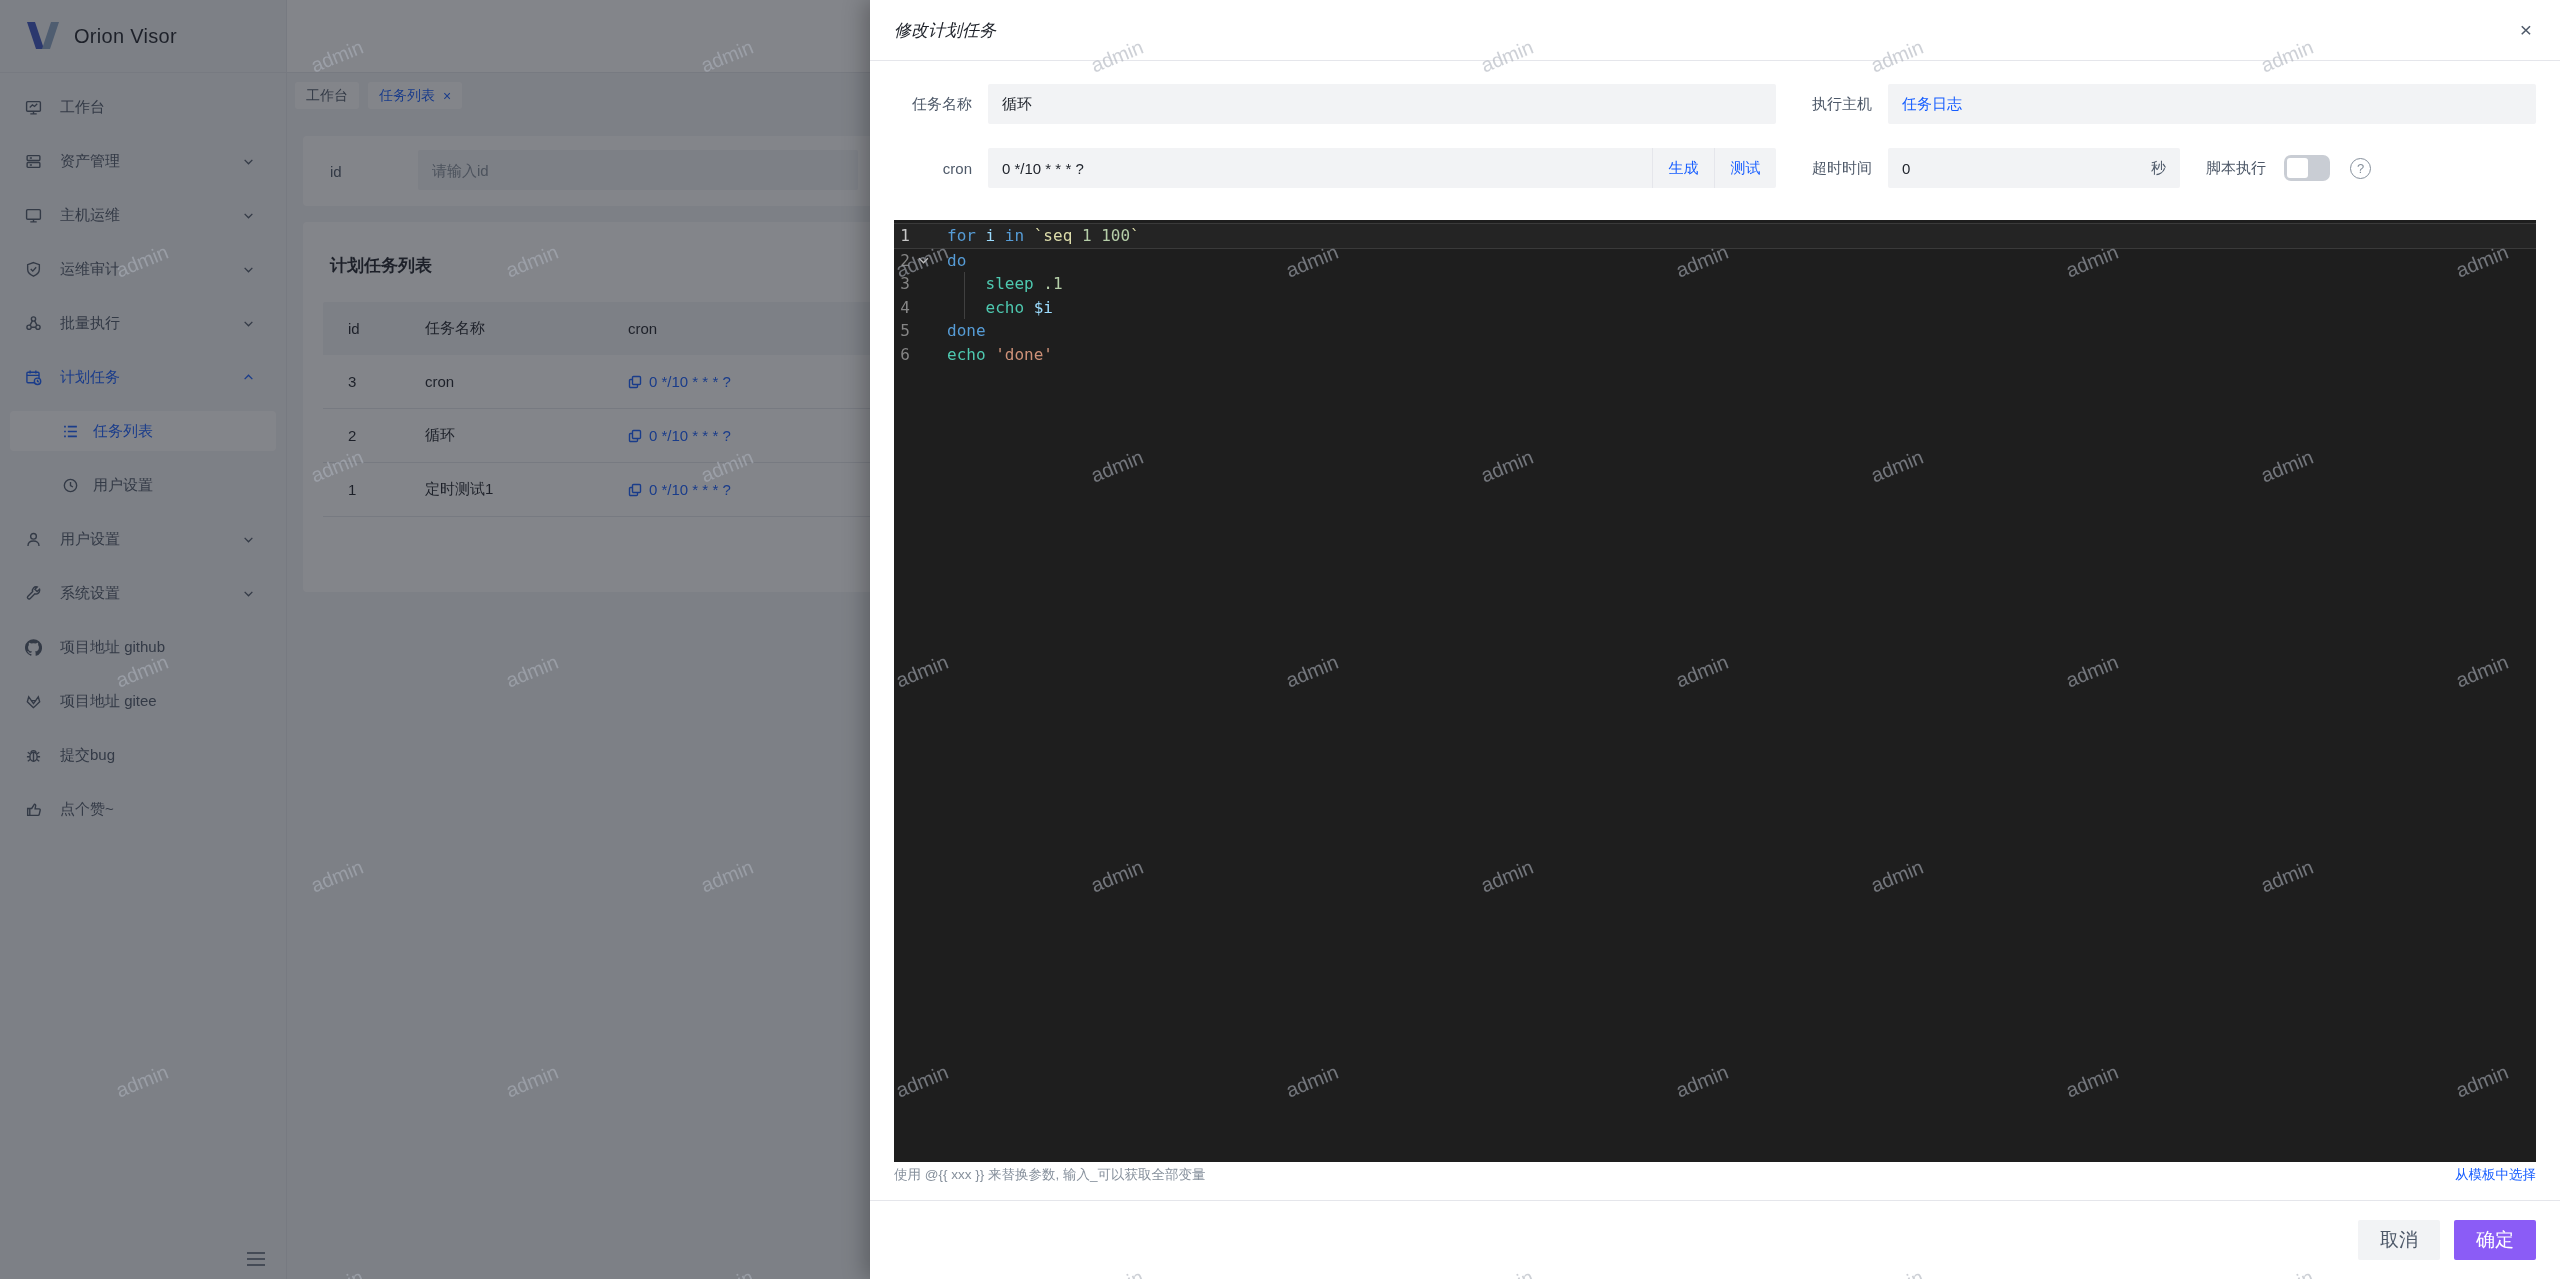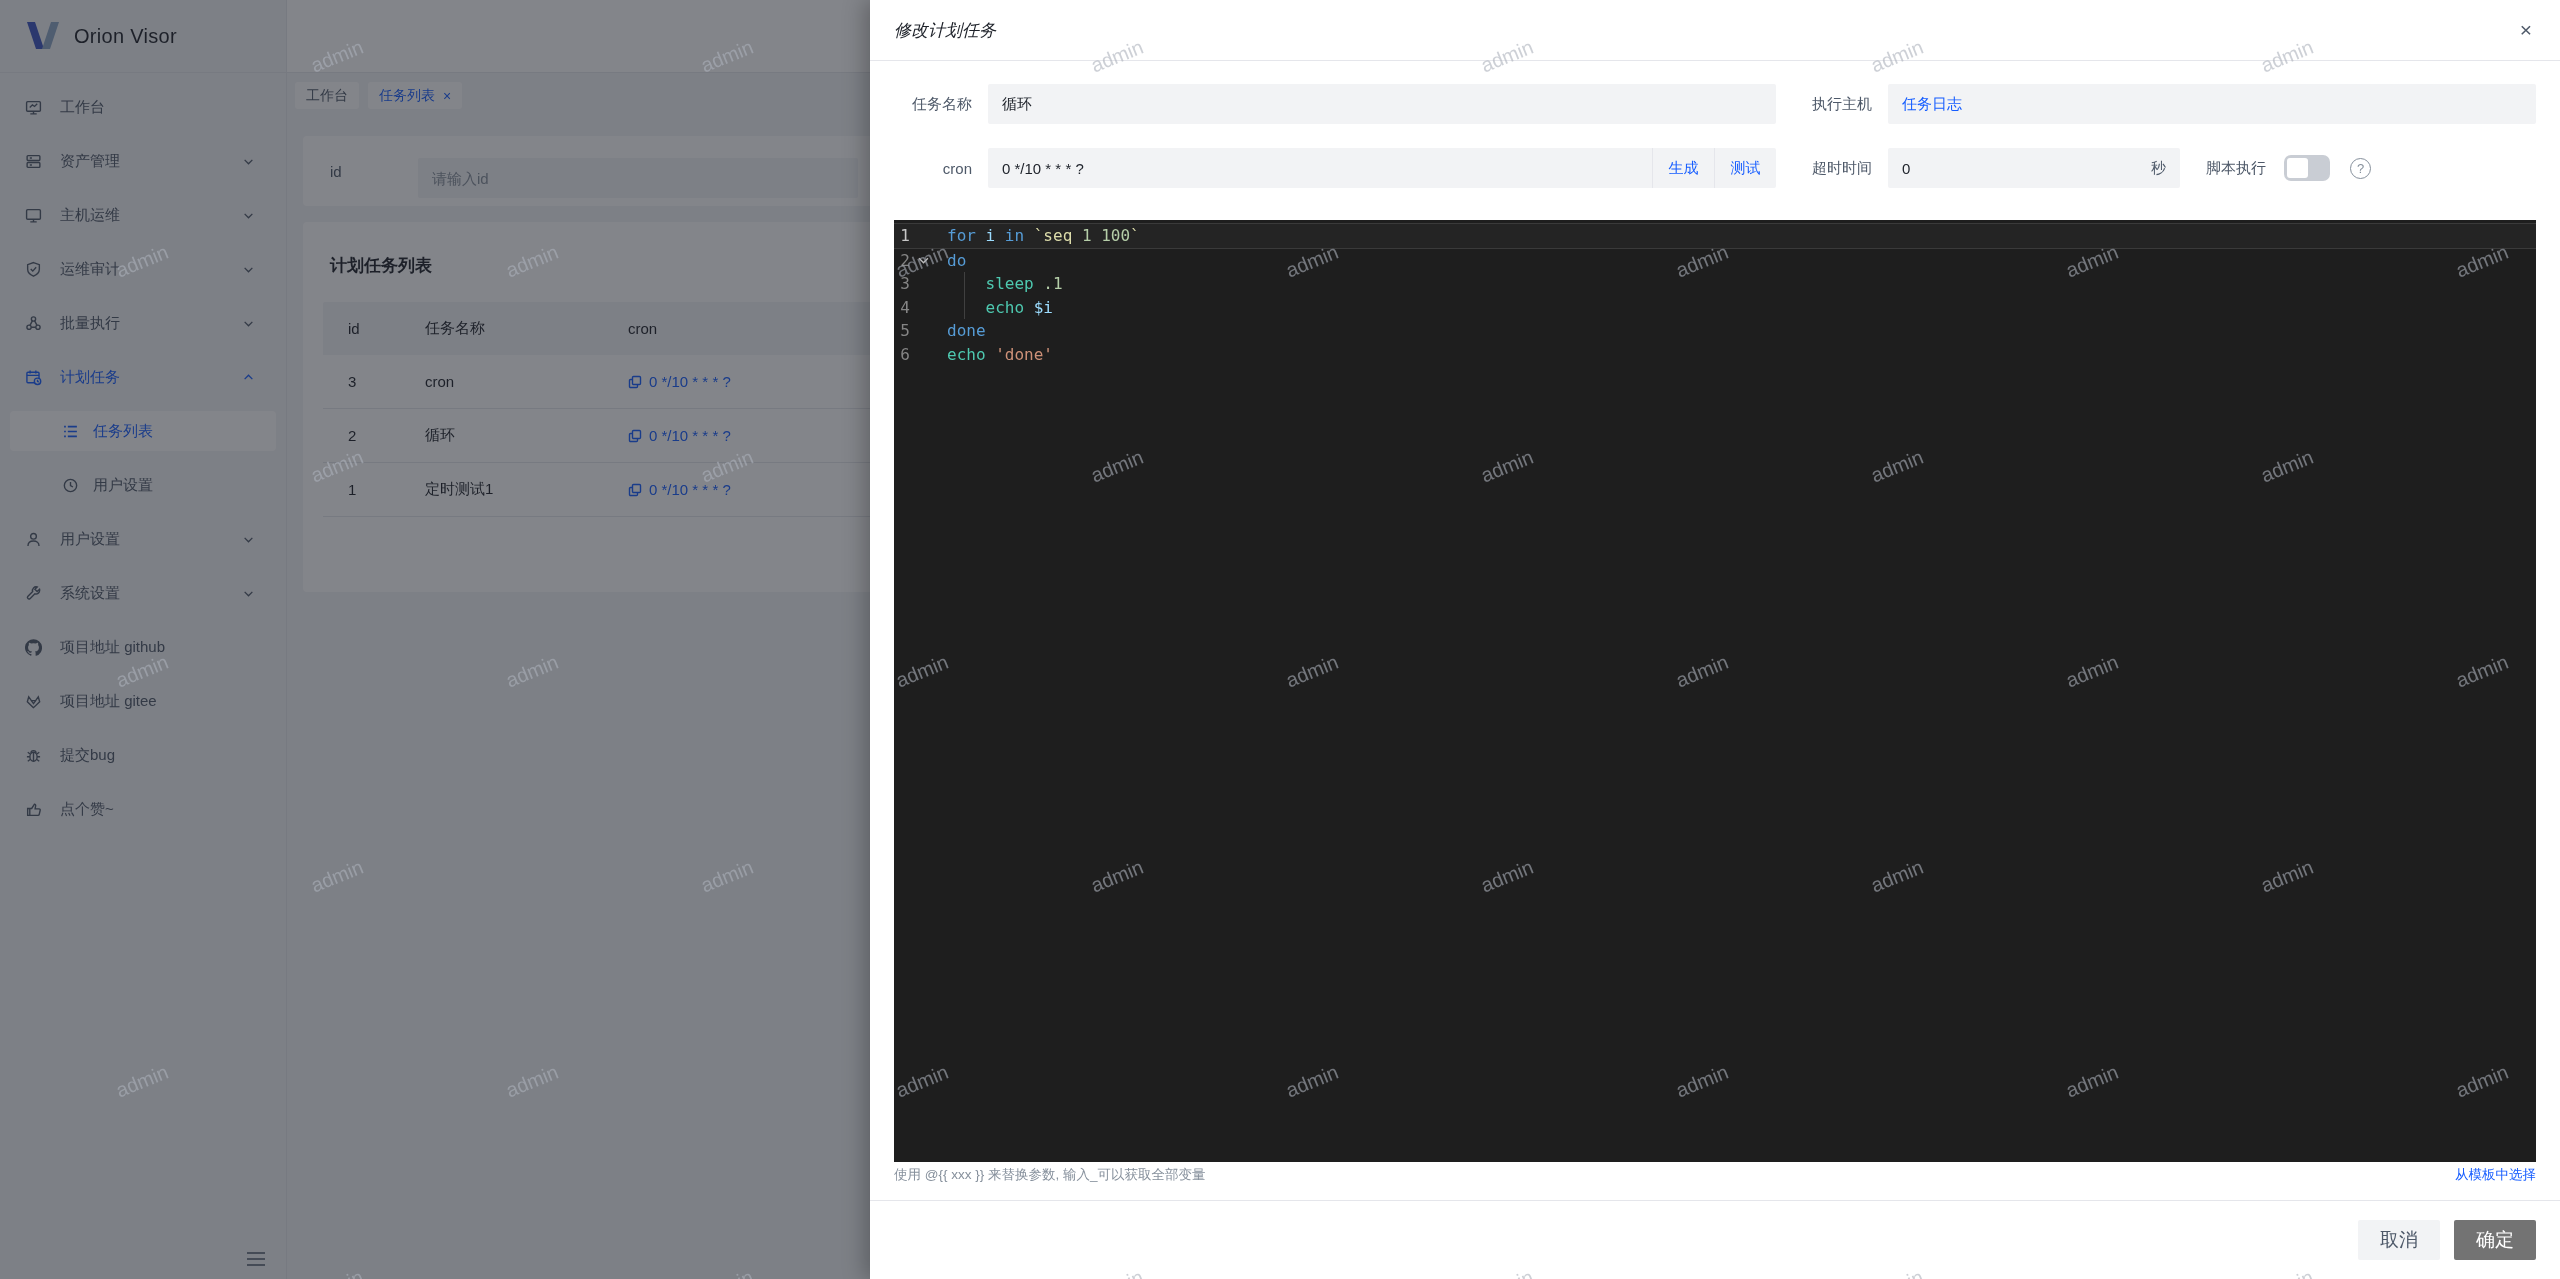--- a/index.html
+++ b/index.html
@@ -29,21 +29,21 @@
   .main { position:absolute; left:287px; top:0; right:0; bottom:0; }
   .top-header { position:absolute; left:0; right:0; top:0; height:73px; background:#ffffff; border-bottom:1px solid #e5e6eb; }
   .tabs { position:absolute; left:8px; top:82px; display:flex; }
   .tab-chip { height:27px; margin-right:9px; padding:0 11px; background:#ffffff; border-radius:3px; display:inline-flex; align-items:center; font-size:14px; color:#4e5969; cursor:pointer; }
   .tab-chip.active { color:#165dff; }
   .tab-close { margin-left:8px; font-size:14px; color:#165dff; cursor:pointer; }
 
   .card { position:absolute; background:#ffffff; border-radius:4px; }
   .search-card { left:16px; right:20px; top:136px; height:70px; }
   .search-label { position:absolute; left:27px; top:0; height:70px; display:flex; align-items:center; font-size:15px; color:#4e5969; }
-  .search-input { position:absolute; left:115px; top:22px; width:440px; height:40px; background:#f2f3f5; border:none; border-radius:2px; padding:0 14px; font-size:15px; color:#1d2129; font-family:inherit; }
+  .search-input { position:absolute; left:115px; top:14px; width:440px; height:40px; background:#f2f3f5; border:none; border-radius:2px; padding:0 14px; font-size:15px; color:#1d2129; font-family:inherit; }
   .search-input::placeholder { color:#86909c; }
 
   .table-card { left:16px; right:20px; top:222px; height:370px; }
   .table-title { position:absolute; left:27px; top:32px; font-size:17px; font-weight:bold; color:#1d2129; }
   .task-table { position:absolute; left:20px; right:20px; top:80px; font-size:15px; }
   .t-row { display:grid; grid-template-columns:77px 203px 1fr; align-items:center; padding-left:25px; height:54px; border-bottom:1px solid #e5e6eb; background:#fff; color:#1d2129; }
   .t-row.head { background:#f2f3f5; height:53px; border-bottom:none; font-weight:500; border-radius:2px 2px 0 0; }
   .cron-cell { display:flex; align-items:center; color:#165dff; }
   .copy-icon { width:14px; height:14px; margin-right:7px; cursor:pointer; }
   .copy-icon svg { stroke:#165dff; fill:none; stroke-width:1.4; }
@@ -90,21 +90,21 @@
   .tk-kw{color:#569cd6} .tk-var{color:#9cdcfe} .tk-num{color:#b5cea8}
   .tk-cmd{color:#4ec9b0} .tk-str{color:#ce9178} .tk-sub{color:#dcdcaa} .tk-pl{color:#d4d4d4}
 
   .editor-hint-row { position:absolute; left:24px; right:24px; top:1166px; height:28px; }
   .editor-hint { position:absolute; left:0; top:0; font-size:13.5px; color:#86909c; }
   .template-link { position:absolute; right:0; top:0; font-size:13.5px; }
 
   .modal-footer { position:absolute; left:0; right:0; bottom:0; height:79px; border-top:1px solid #e5e6eb; display:flex; align-items:center; justify-content:flex-end; padding-right:24px; }
   .btn { height:40px; padding:0 22px; border:none; border-radius:2px; font-size:19px; cursor:pointer; font-family:inherit; }
   .btn-cancel { background:#f2f3f5; color:#4e5969; margin-right:14px; }
-  .btn-ok { background:#737373; color:#ffffff; }
+  .btn-ok { background:#8b5cf6; color:#ffffff; }
 
   
   .watermark-layer { position:absolute; inset:0; z-index:50; pointer-events:none; overflow:hidden; }
   .wm { position:absolute; font-size:20px; color:rgba(171,176,186,0.6); transform:rotate(-22deg); white-space:nowrap; }
 </style>
 </head>
 <body>
 
 <div class="app">
 

